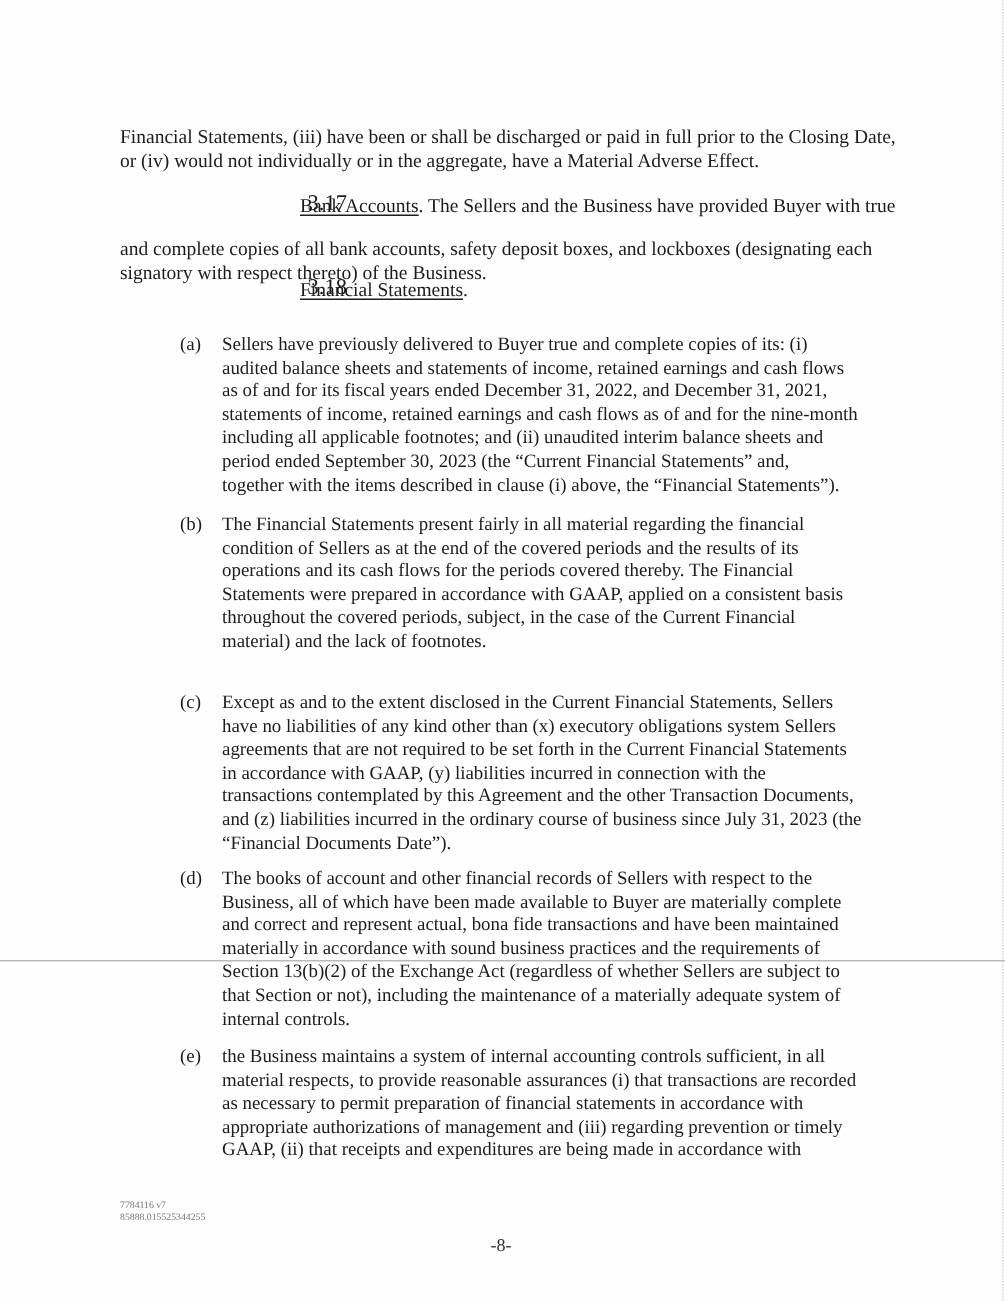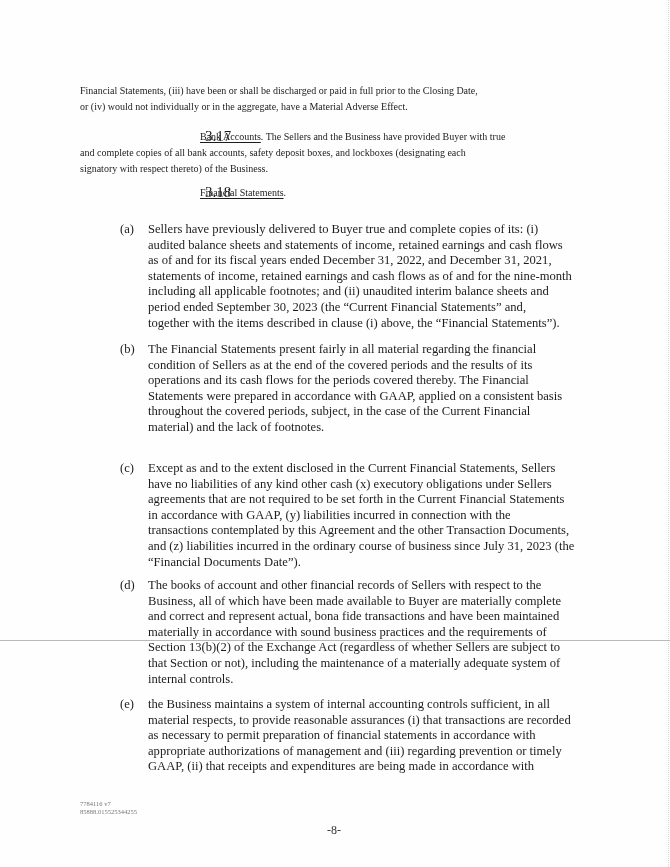--- a/index.html
+++ b/index.html
@@ -2,21 +2,21 @@
 <html><head>
 <meta charset="utf-8">
 <style>
   html, body { margin: 0; padding: 0; background: #ffffff; }
   body { width: 670px; height: 867px; position: relative; overflow: hidden;
          font-family: "Liberation Serif", "DejaVu Serif", serif; color: #1c1c1c; }
   .page { position: absolute; left: 0; top: 0; width: 670px; height: 867px; background: #fefefe; }
   .edge { position: absolute; right: 1px; top: 0; width: 1px; height: 867px;
           border-right: 1px dotted #d8d8d8; }
   .scanline { position: absolute; left: 0; top: 640px; width: 670px; height: 1px; background: #b9b9b9; }
-  .p { position: absolute; font-size: 10px; line-height: 15.6px; text-align: justify; }
+  .p { position: absolute; font-size: 13px; line-height: 15.6px; text-align: justify; }
   .p .ln { display: block; white-space: nowrap; }
   .body-para { left: 80px; width: 536px; }
   .secnum { position: absolute; font-size: 15px; line-height: 15.6px; margin-left: 44px; }
   u { text-decoration: underline; text-underline-offset: 2px; }
   b { font-weight: normal; }
   .item { position: absolute; left: 120px; width: 500px; font-size: 12.6px; line-height: 15.6px; }
   .item .lbl { position: absolute; left: 0; top: 0; }
   .item .txt { position: absolute; left: 28px; top: 0; width: 468px; }
   .item .txt .ln { display: block; white-space: nowrap; }
   .footer-id { position: absolute; left: 80px; top: 800px; font-size: 6.5px; line-height: 8px; color: #777; font-family: "Liberation Serif", serif; }
@@ -31,21 +31,21 @@
 
   <div class="p body-para" style="top:83px;">
     <span class="ln">Financial Statements, (iii) have been or shall be discharged or paid in full prior to the Closing Date,</span>
     <span class="ln">or (iv) would not individually or in the aggregate, have a Material Adverse Effect.</span>
   </div>
 
   <span class="secnum" style="left:161px; top:129px;">3.17</span>
   <div class="p" style="left:200px; top:129px; width:416px;">
     <span class="ln"><u>Bank Accounts</u><span>. The Sellers and the Business have provided Buyer with true</span></span>
   </div>
-  <div class="p body-para" style="top:145px;">
+  <div class="p body-para" style="top:158px;">
     <span class="ln">and complete copies of all bank accounts, safety deposit boxes, and lockboxes (designating each</span>
     <span class="ln">signatory with respect thereto) of the Business.</span>
   </div>
 
   <span class="secnum" style="left:161px; top:185px;">3.18</span>
   <div class="p" style="left:200px; top:185px; width:300px;">
     <span class="ln"><u>Financial Statements</u><span>.</span></span>
   </div>
 
   <div class="item" style="top:222px;">
@@ -70,21 +70,21 @@
       <span class="ln">Statements were prepared in accordance with GAAP, applied on a consistent basis</span>
       <span class="ln">throughout the covered periods, subject, in the case of the Current Financial</span>
       <span class="ln">material) and the lack of footnotes.</span>
     </div>
   </div>
 
   <div class="item" style="top:461px;">
     <span class="lbl">(c)</span>
     <div class="txt">
       <span class="ln">Except as and to the extent disclosed in the Current Financial Statements, Sellers</span>
-      <span class="ln">have no liabilities of any kind other cash (x) executory obligations under Sellers</span>
+      <span class="ln">have no liabilities of any kind other than (x) executory obligations system Sellers</span>
       <span class="ln">agreements that are not required to be set forth in the Current Financial Statements</span>
       <span class="ln">in accordance with GAAP, (y) liabilities incurred in connection with the</span>
       <span class="ln">transactions contemplated by this Agreement and the other Transaction Documents,</span>
       <span class="ln">and (z) liabilities incurred in the ordinary course of business since July 31, 2023 (the</span>
       <span class="ln"><span>“</span><b>Financial Documents Date</b><span>”).</span></span>
     </div>
   </div>
 
   <div class="item" style="top:578px;">
     <span class="lbl">(d)</span>

